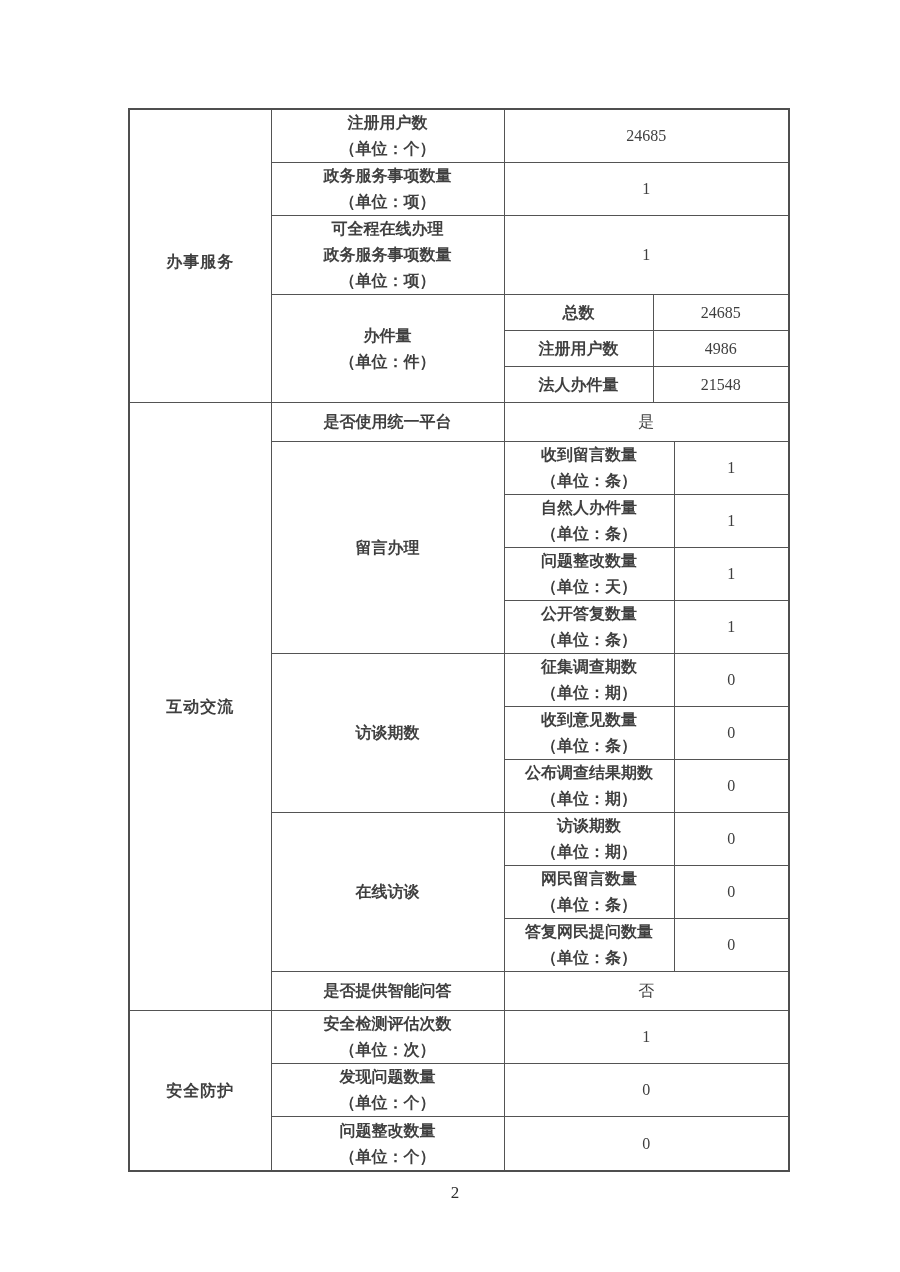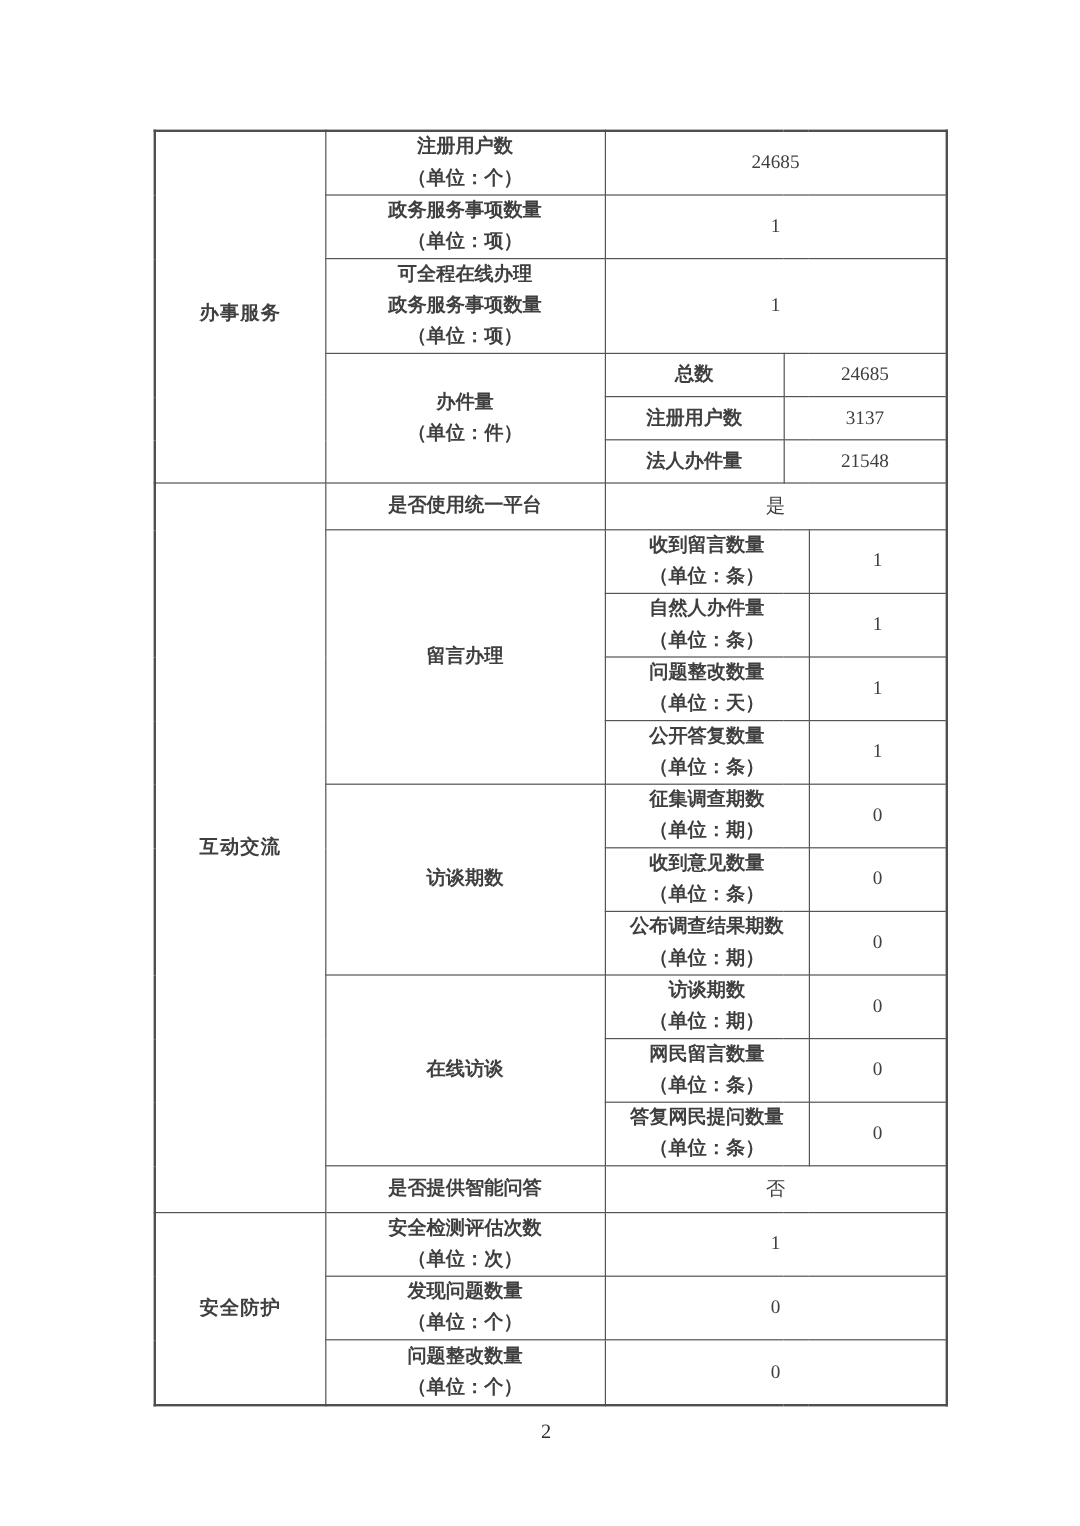--- a/index.html
+++ b/index.html
@@ -89,21 +89,21 @@
         </td>
         <td>
           <div class="tline">总数</div>
         </td>
         <td class="value-cell" colspan="2">24685</td>
       </tr>
       <tr class="h35">
         <td>
           <div class="tline">注册用户数</div>
         </td>
-        <td class="value-cell" colspan="2">3137</td>
+        <td class="value-cell" colspan="2">4986</td>
       </tr>
       <tr class="h35">
         <td>
           <div class="tline">法人办件量</div>
         </td>
         <td class="value-cell" colspan="2">21548</td>
       </tr>
 
       <tr class="h38">
         <td class="group-cell" rowspan="12">

